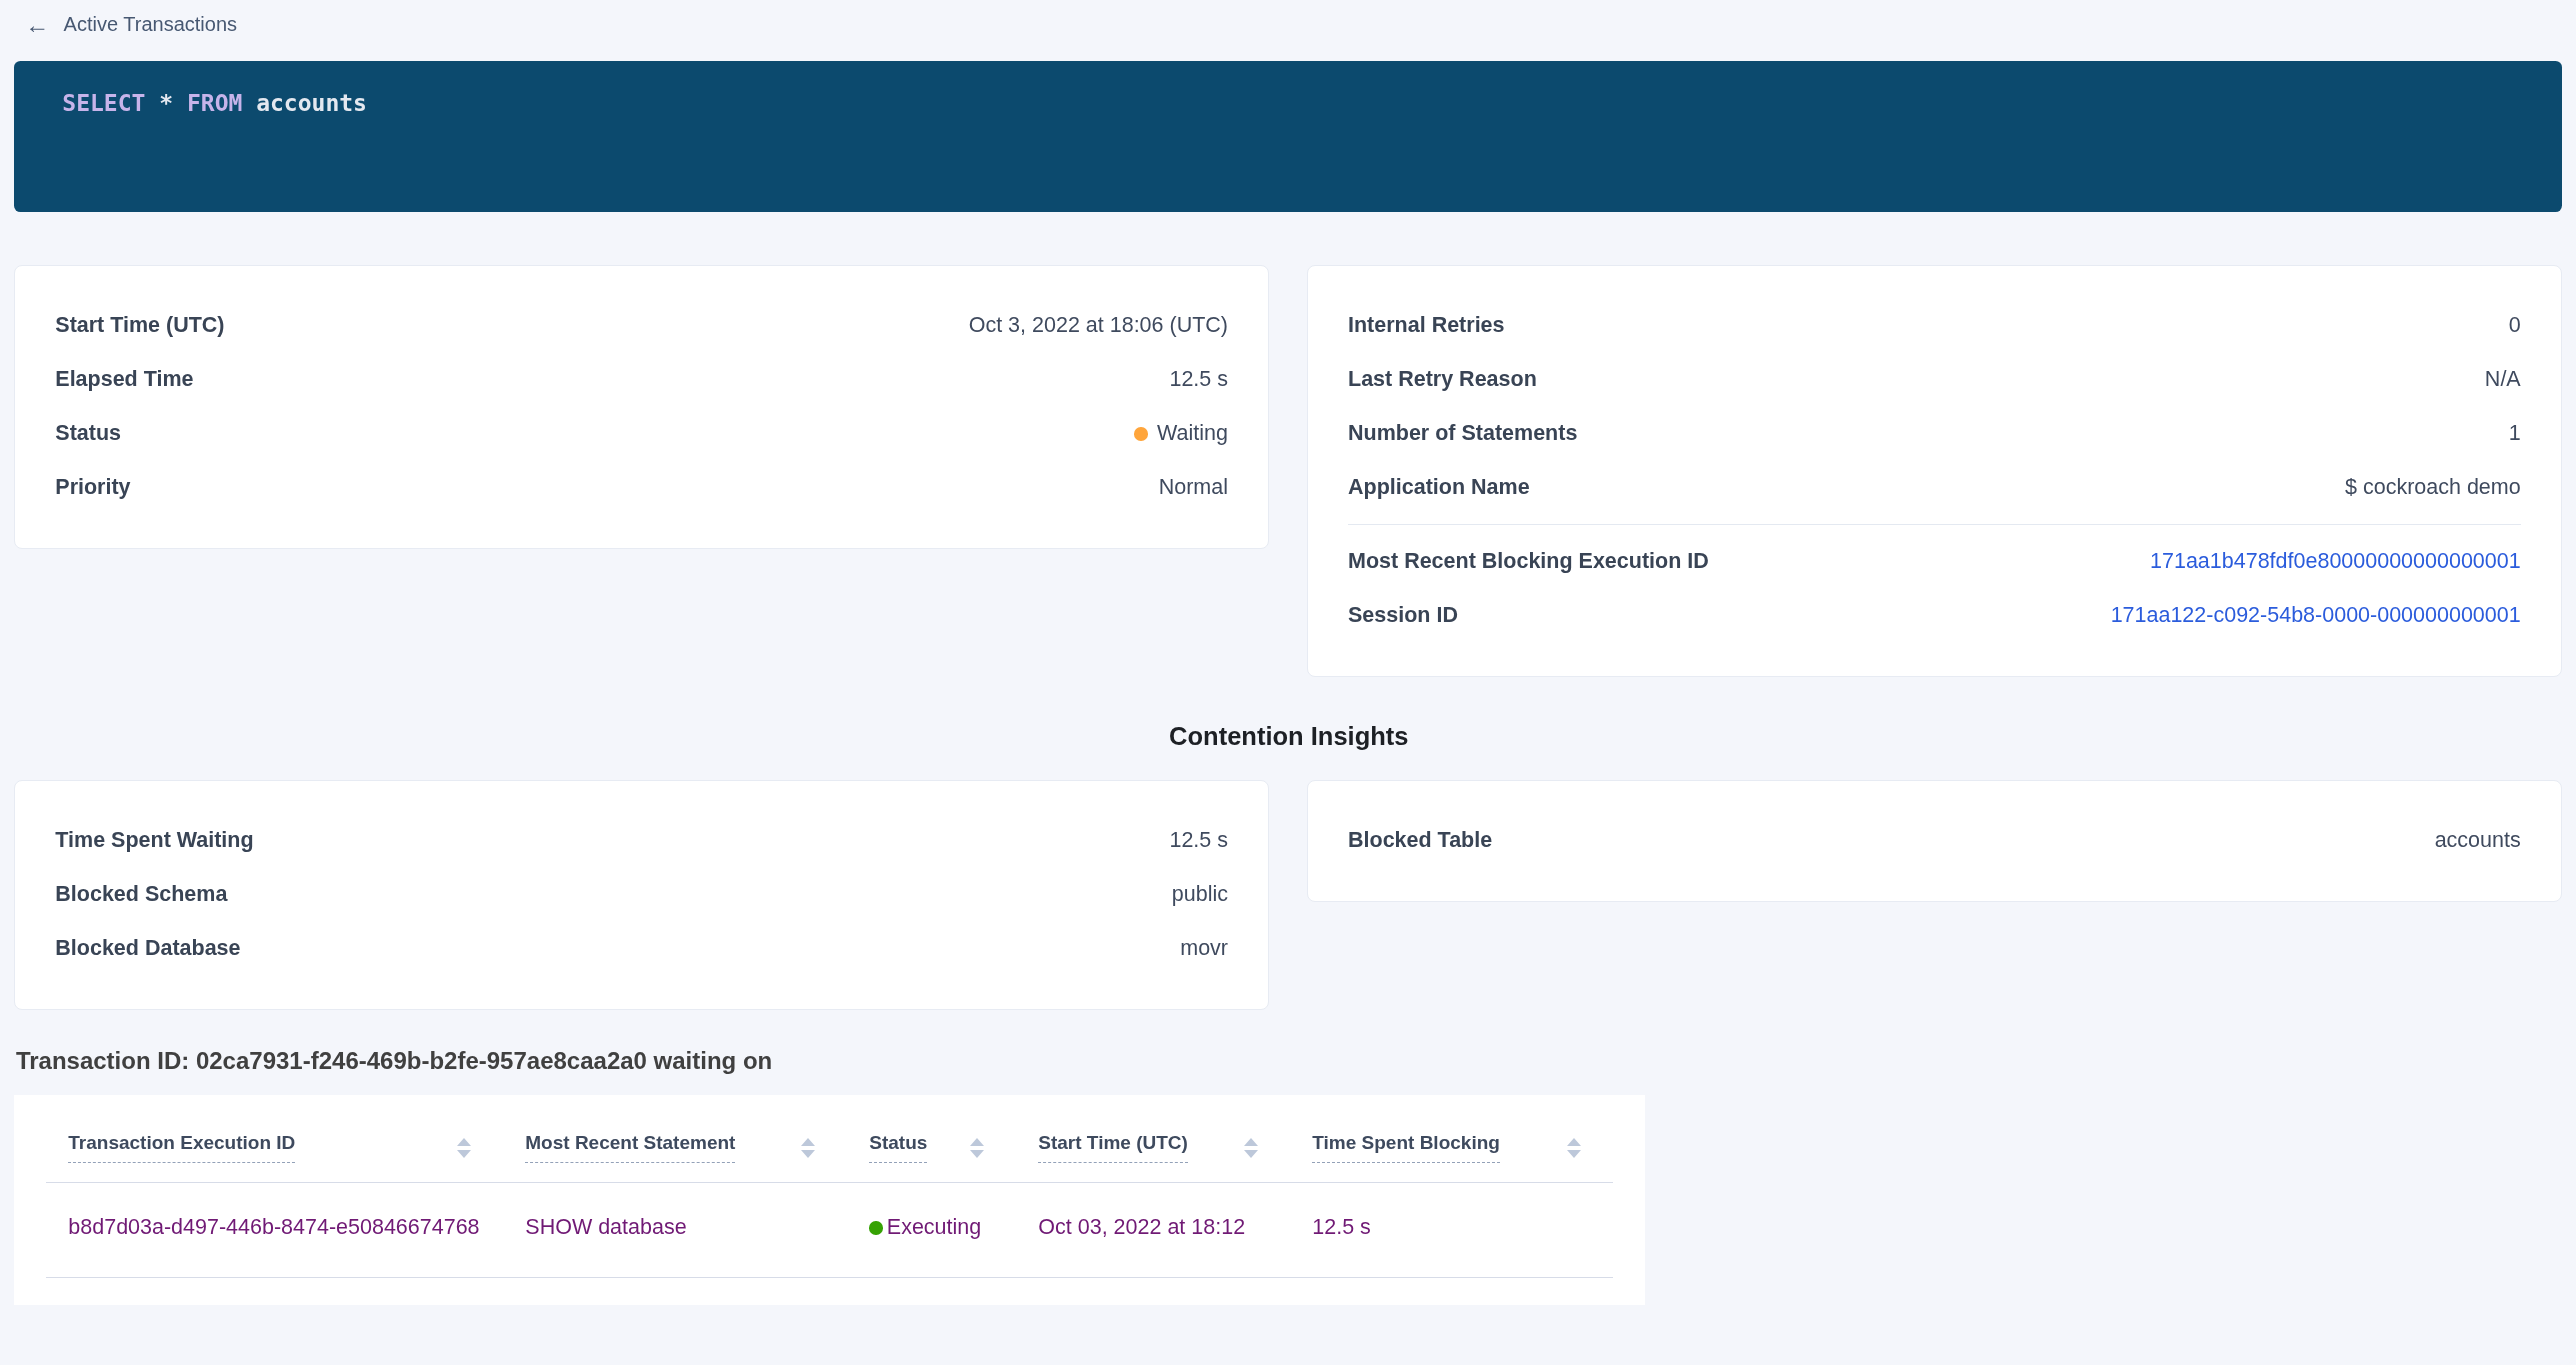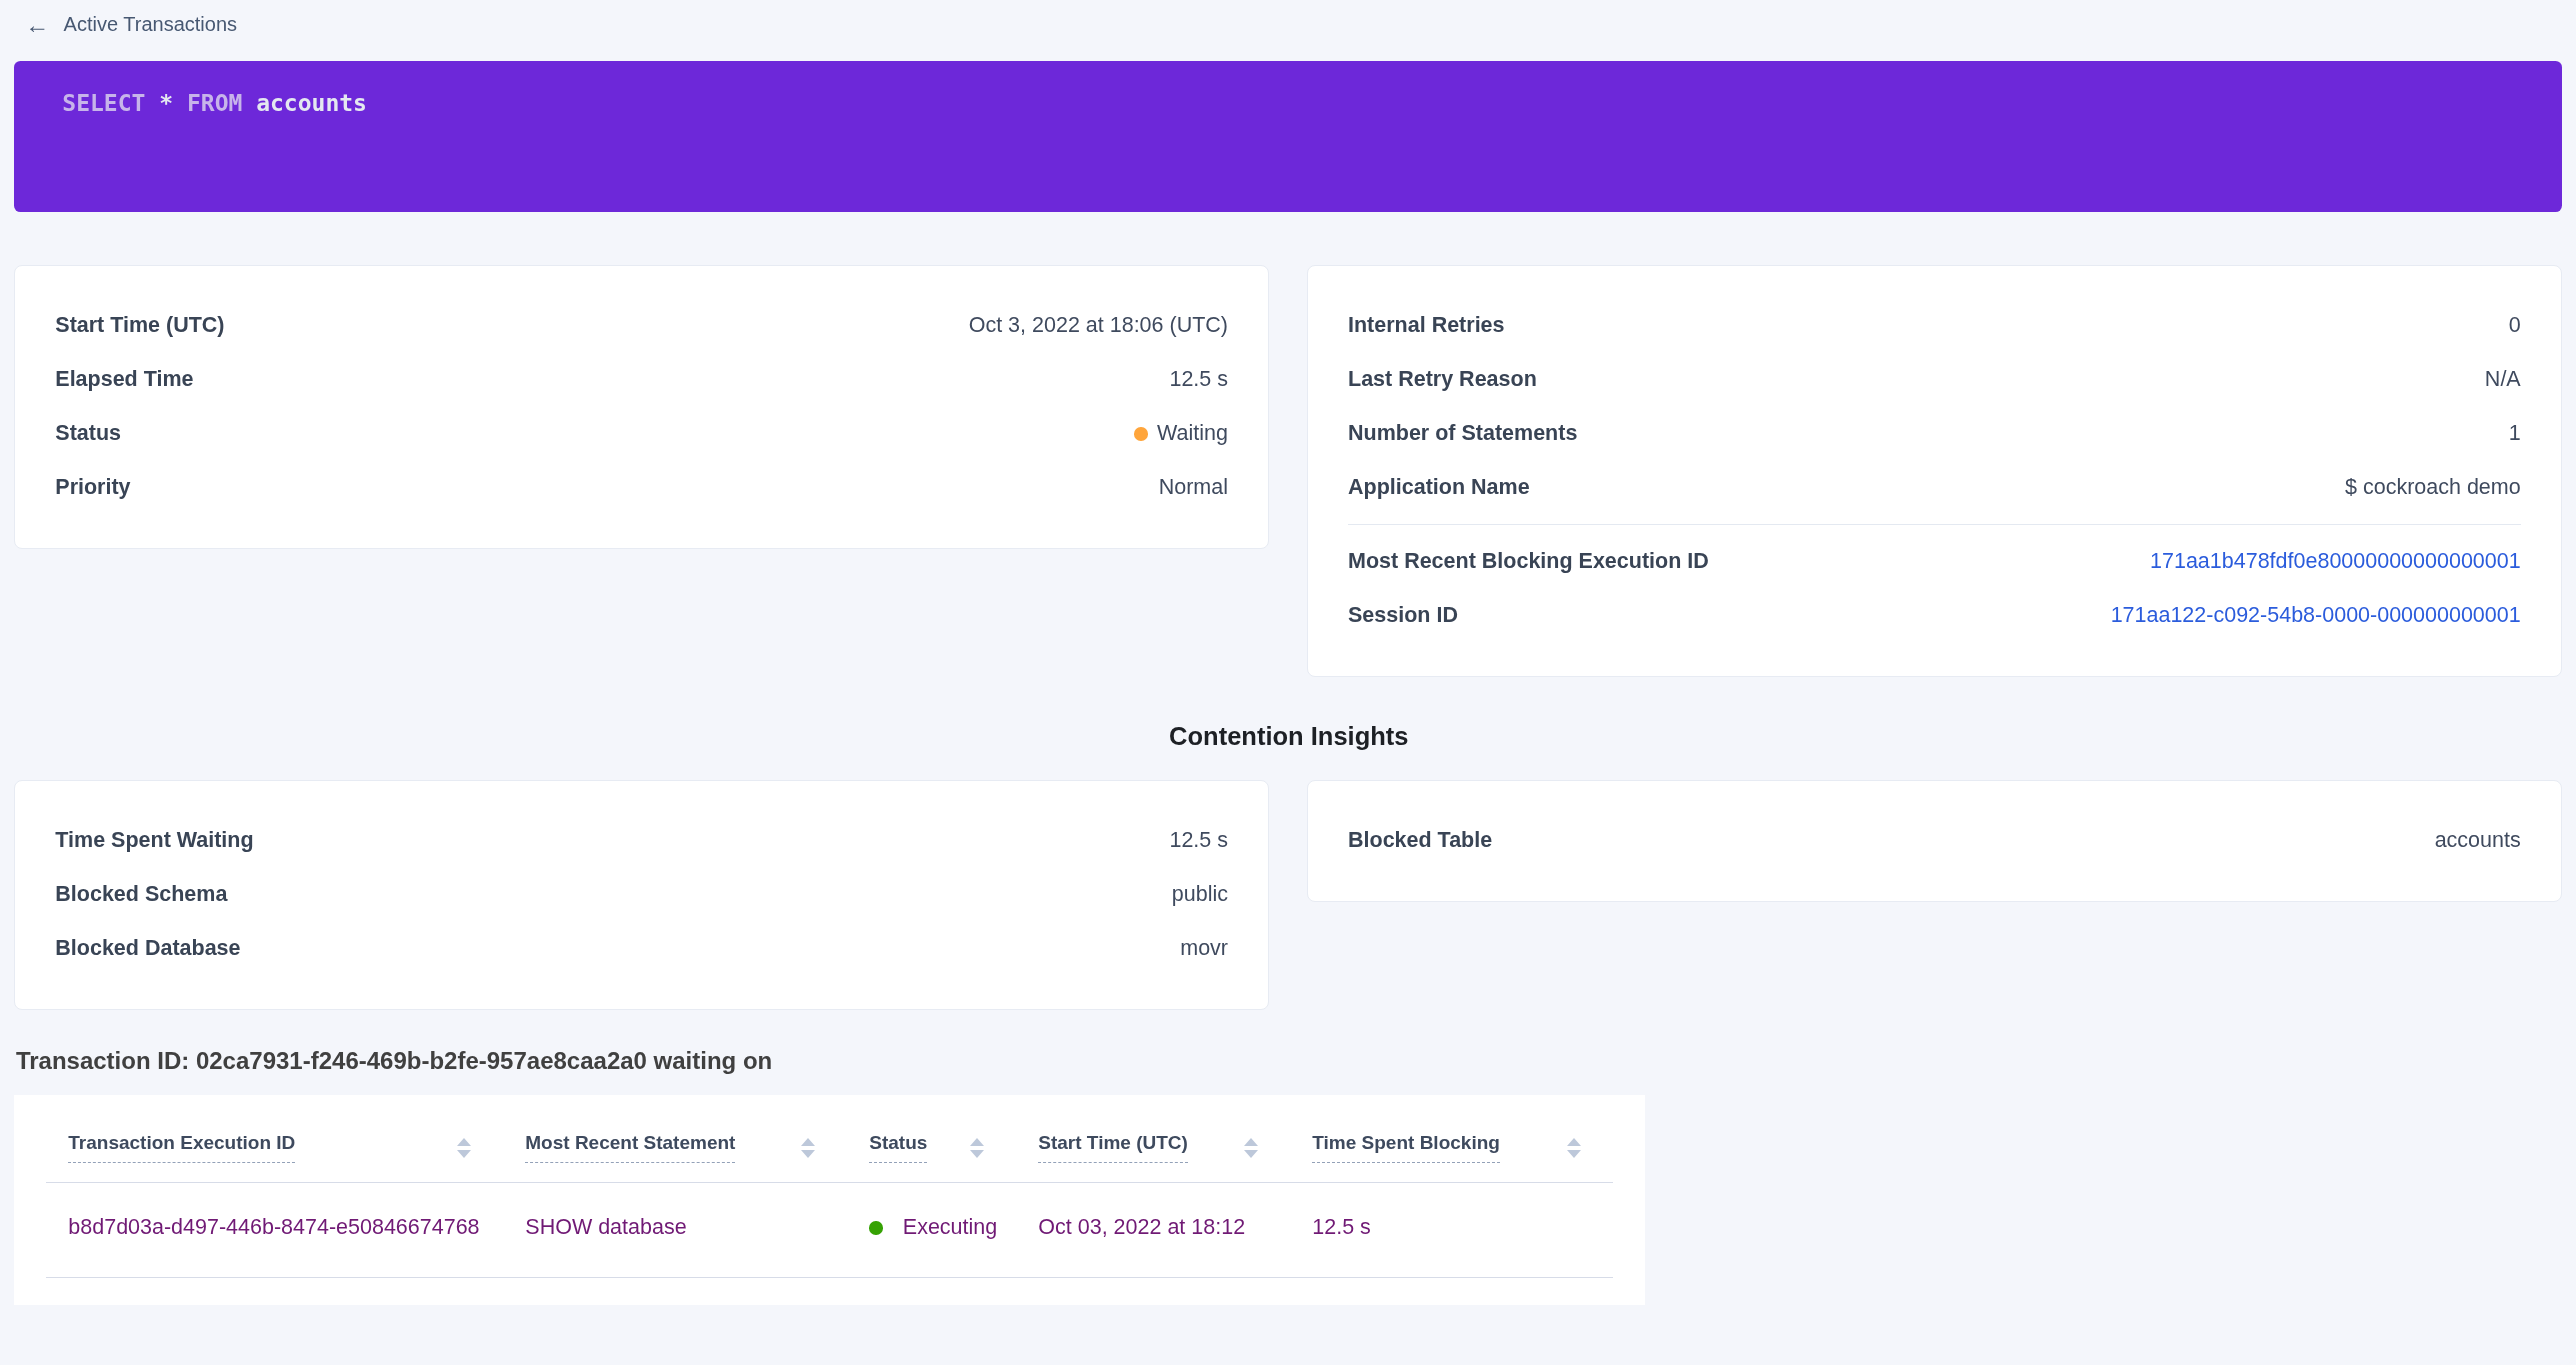--- a/index.html
+++ b/index.html
@@ -24,21 +24,21 @@
   .page-title {
     margin: 29px 0 0 1.6px;
     font-size: 28px; font-weight: bold; color: #3a4554;
     letter-spacing: 0.2px;
   }
 
   
   .sqlbox {
     margin-top: 24px;
     height: 151px;
-    background: #6d28d9;
+    background: #0c4a6e;
     border-radius: 6.4px;
     padding: 29px 48px;
   }
   .sqlbox code {
     font-family: "DejaVu Sans Mono", monospace;
     font-size: 23px; white-space: pre;
     color: #e4e8f0; font-weight: bold;
   }
   .sqlbox .kw { color: #c7b4ea; }
 
@@ -106,21 +106,21 @@
   .sort .tri-down {
     border-left: 7.2px solid transparent; border-right: 7.2px solid transparent;
     border-top: 8.8px solid #bdc8da;
   }
   td {
     padding: 32px 0 37px 22px;
     border-bottom: 1.6px solid #d7dce8;
     font-size: 21.5px; color: #701a75;
     white-space: nowrap; overflow: hidden;
   }
-  td .statusv { gap: 20px; }
+  td .statusv { gap: 4px; }
 </style>
 </head>
 <body>
 
 <div class="page">
 
   <div class="backbar">
     <span class="arrow">←</span>
     <span>Active Transactions</span>
   </div>

